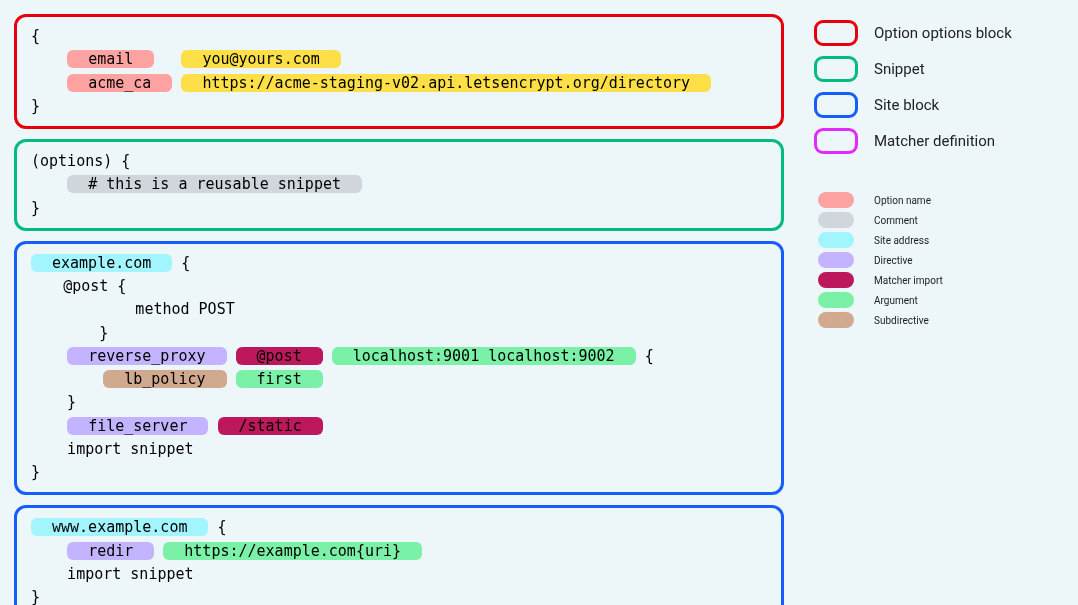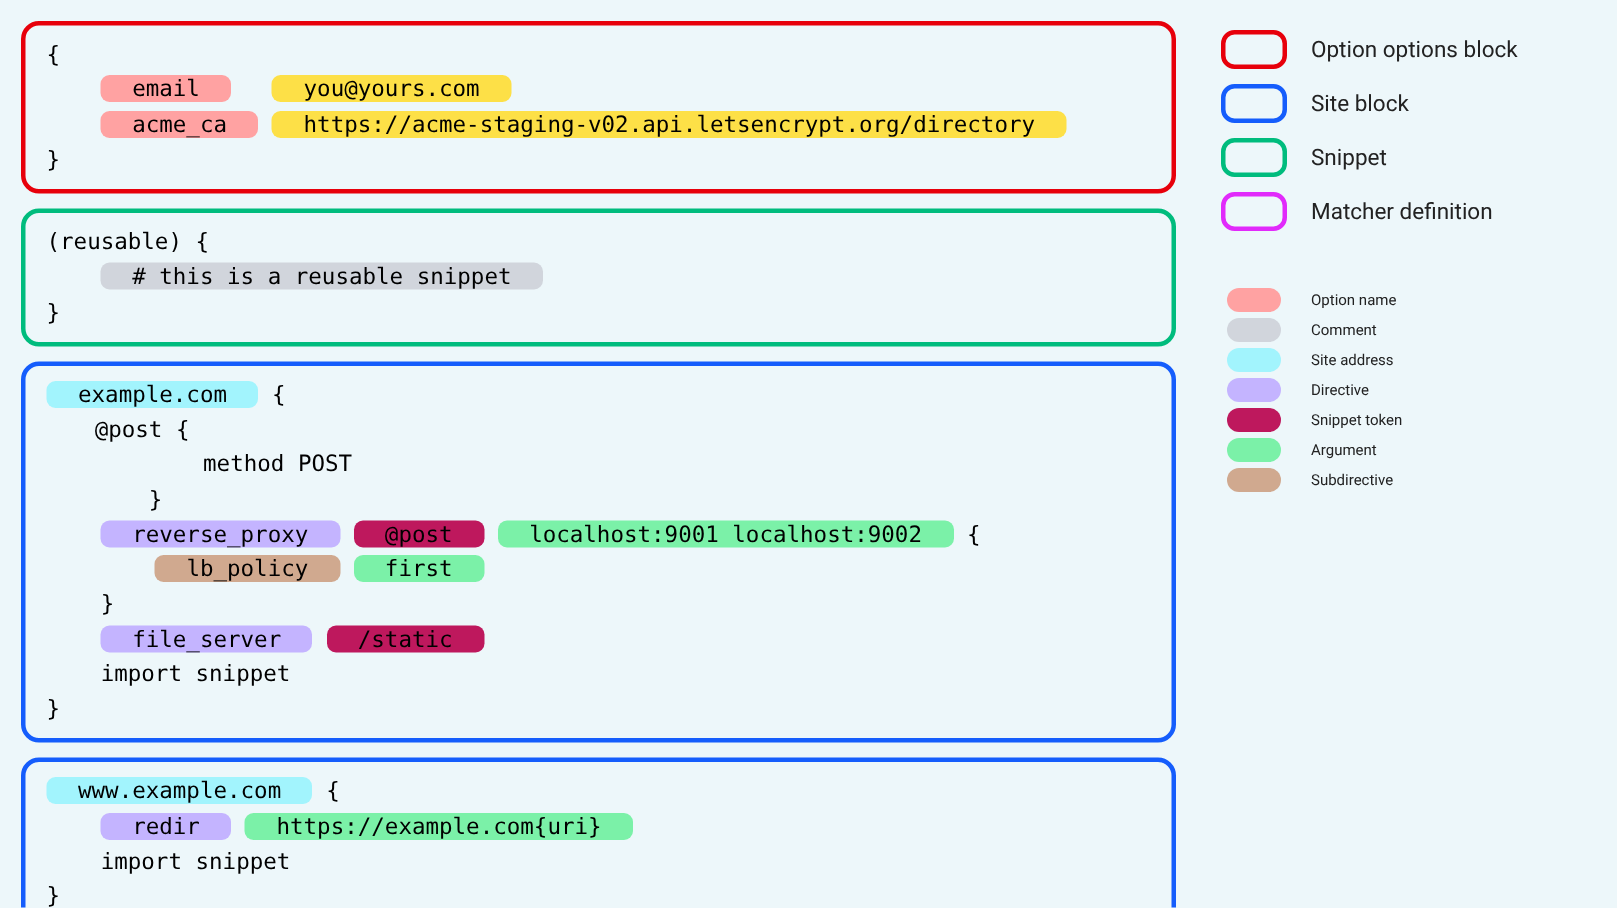--- a/index.html
+++ b/index.html
@@ -55,21 +55,21 @@
 </head>
 <body>
 
 <div class="main">
 
   <div class="block b-red"><span>{</span>
     <span class="pill option-name">email</span>   <span class="pill option-value">you@yours.com</span>
     <span class="pill option-name">acme_ca</span> <span class="pill option-value">https://acme-staging-v02.api.letsencrypt.org/directory</span>
 <span>}</span></div>
 
-  <div class="block b-green"><span>(reusable) {</span>
+  <div class="block b-green"><span>(options) {</span>
     <span class="pill comment"># this is a reusable snippet</span>
 <span>}</span></div>
 
   <div class="block b-blue"><span class="pill site-addr">example.com</span><span> {</span>
     <span class="b-pink"><span>@post {</span>
 <span>        method POST</span>
 <span>    }</span></span>
     <span class="pill directive">reverse_proxy</span> <span class="pill matcher">@post</span> <span class="pill argument">localhost:9001 localhost:9002</span><span> {</span>
         <span class="pill subdir">lb_policy</span> <span class="pill argument">first</span>
 <span>    }</span>
@@ -84,26 +84,26 @@
 
 </div>
 
 <div class="legend">
   <div id="legend-borders">
       <div class="legend-row">
         <div class="legend-box" style="border-color: rgb(231, 0, 11);"></div>
         <span>Option options block</span>
       </div>
       <div class="legend-row">
+        <div class="legend-box" style="border-color: rgb(0, 188, 125);"></div>
+        <span>Snippet</span>
+      </div>
+      <div class="legend-row">
         <div class="legend-box" style="border-color: rgb(21, 93, 252);"></div>
         <span>Site block</span>
-      </div>
-      <div class="legend-row">
-        <div class="legend-box" style="border-color: rgb(0, 188, 125);"></div>
-        <span>Snippet</span>
       </div>
       <div class="legend-row">
         <div class="legend-box" style="border-color: rgb(225, 42, 251);"></div>
         <span>Matcher definition</span>
       </div>
     </div>
   <div id="legend-pills" class="legend-section2">
       <div class="legend-row">
         <div class="legend-pill option-name"></div>
         <span>Option name</span>
@@ -115,21 +115,21 @@
       <div class="legend-row">
         <div class="legend-pill site-addr"></div>
         <span>Site address</span>
       </div>
       <div class="legend-row">
         <div class="legend-pill directive"></div>
         <span>Directive</span>
       </div>
       <div class="legend-row">
         <div class="legend-pill matcher"></div>
-        <span>Snippet token</span>
+        <span>Matcher import</span>
       </div>
       <div class="legend-row">
         <div class="legend-pill argument"></div>
         <span>Argument</span>
       </div>
       <div class="legend-row">
         <div class="legend-pill subdir"></div>
         <span>Subdirective</span>
       </div>
     </div>

